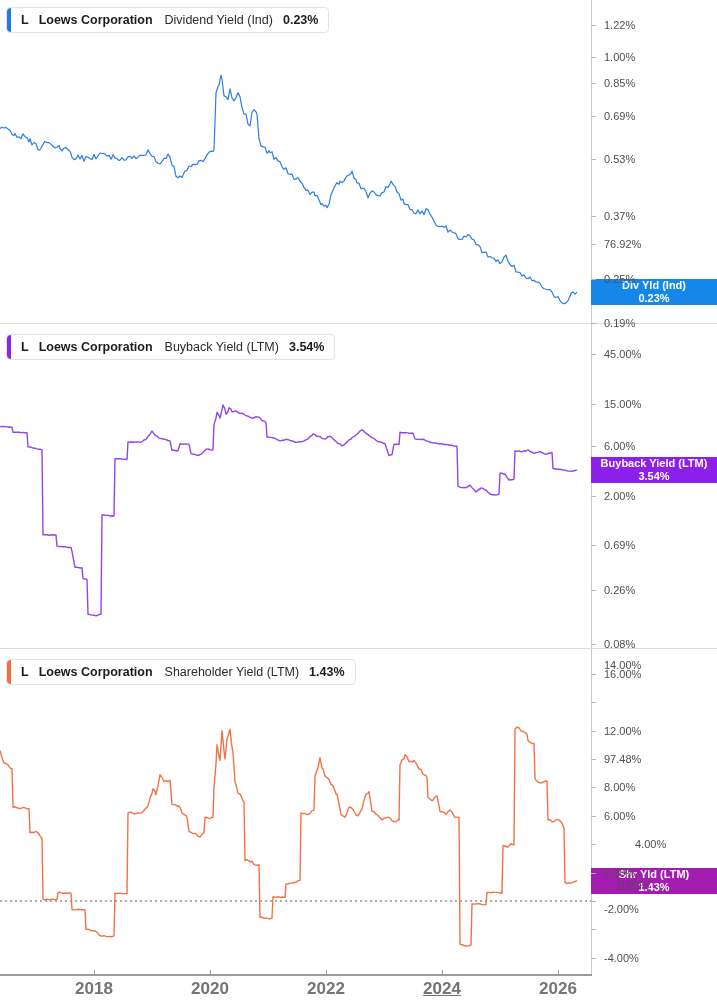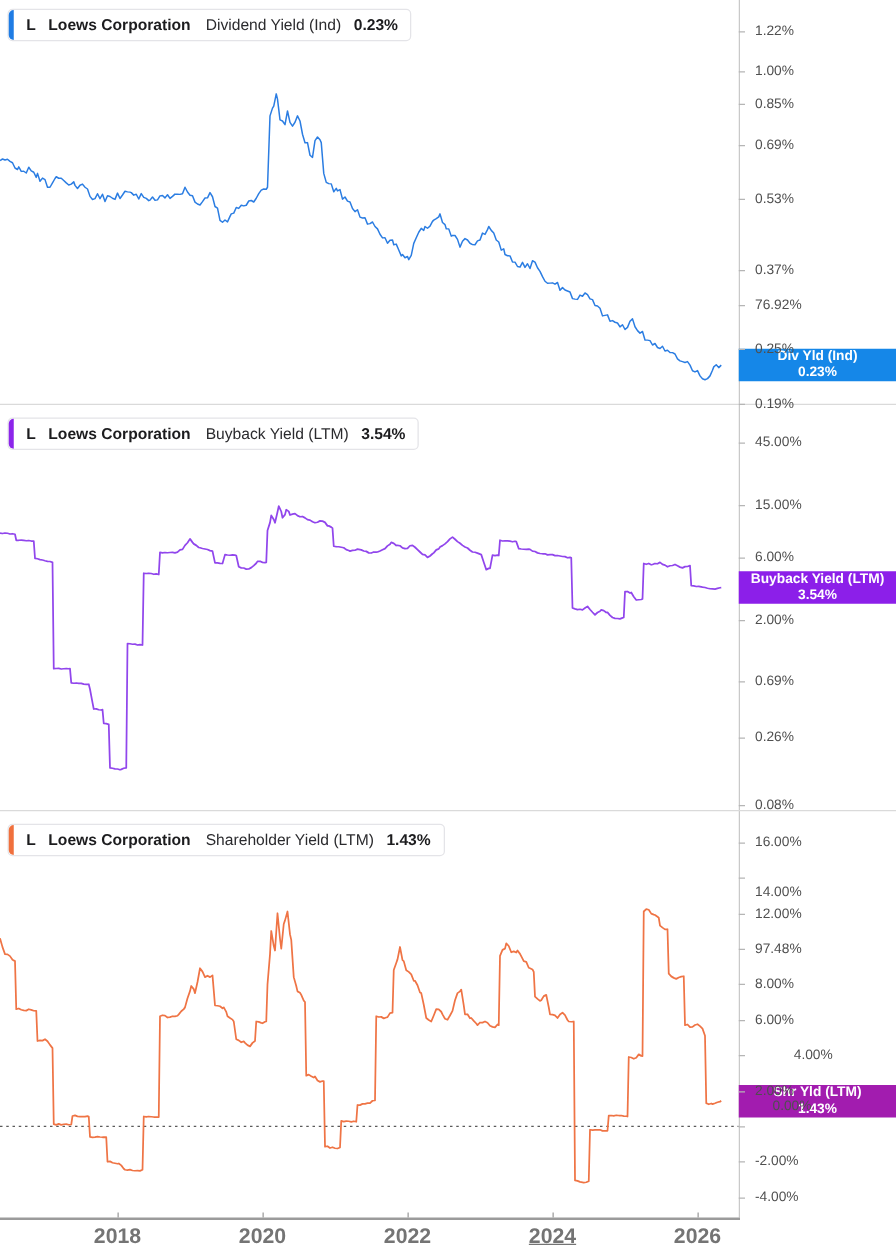--- a/index.html
+++ b/index.html
@@ -110,37 +110,37 @@
       <div class="y-tick-label" style="top: 489px;">2.00%</div>
       <div class="y-tick-mark" style="top: 545px;"></div>
       <div class="y-tick-label" style="top: 538px;">0.69%</div>
       <div class="y-tick-mark" style="top: 590px;"></div>
       <div class="y-tick-label" style="top: 583px;">0.26%</div>
       <div class="y-tick-mark" style="top: 644px;"></div>
       <div class="y-tick-label" style="top: 637px;">0.08%</div>
       <div class="y-tick-mark" style="top: 674px;"></div>
       <div class="y-tick-label" style="top: 667px;">16.00%</div>
       <div class="y-tick-mark" style="top: 702px;"></div>
-      <div class="y-tick-label" style="top: 707px;">14.00%</div>
+      <div class="y-tick-label" style="top: 658px;">14.00%</div>
       <div class="y-tick-mark" style="top: 731px;"></div>
       <div class="y-tick-label" style="top: 724px;">12.00%</div>
       <div class="y-tick-mark" style="top: 759px;"></div>
       <div class="y-tick-label" style="top: 752px;">97.48%</div>
       <div class="y-tick-mark" style="top: 787px;"></div>
       <div class="y-tick-label" style="top: 780px;">8.00%</div>
       <div class="y-tick-mark" style="top: 816px;"></div>
       <div class="y-tick-label" style="top: 809px;">6.00%</div>
       <div class="y-tick-mark" style="top: 844px;"></div>
       <div class="y-tick-label" style="top: 837px; margin-left: 31px;">4.00%</div>
       <div class="y-tick-mark" style="top: 873px;"></div>
       <div class="y-tick-label" style="top: 866px;">2.00%</div>
       <div class="y-tick-mark" style="top: 901px;"></div>
       <div class="y-tick-label" style="top: 878px; margin-left: 14px;">0.00%</div>
       <div class="y-tick-mark" style="top: 929px;"></div>
-      <div class="y-tick-label" style="top: 922px;">-2.00%</div>
+      <div class="y-tick-label" style="top: 902px;">-2.00%</div>
       <div class="y-tick-mark" style="top: 958px;"></div>
       <div class="y-tick-label" style="top: 951px;">-4.00%</div>
     </div>
 
   <div class="x-axis">
     <div class="x-axis-line"></div>
   <div class="x-tick-mark" style="left: 94px; top: -4px;"></div>
       <div class="x-axis-label" style="left: 94px;">2018</div>
       <div class="x-tick-mark" style="left: 210px; top: -4px;"></div>
       <div class="x-axis-label" style="left: 210px;">2020</div>

